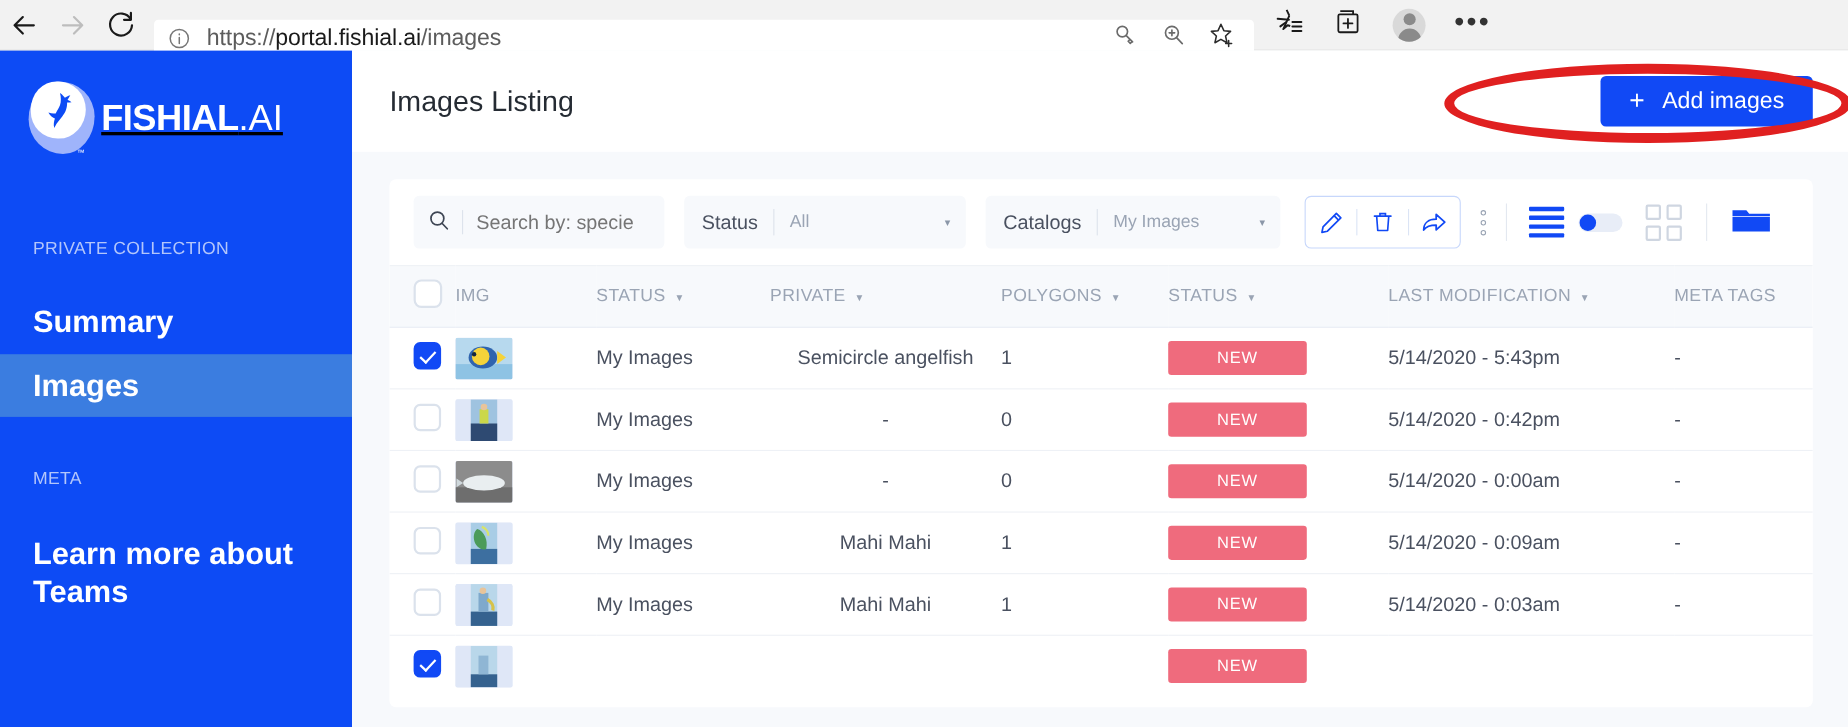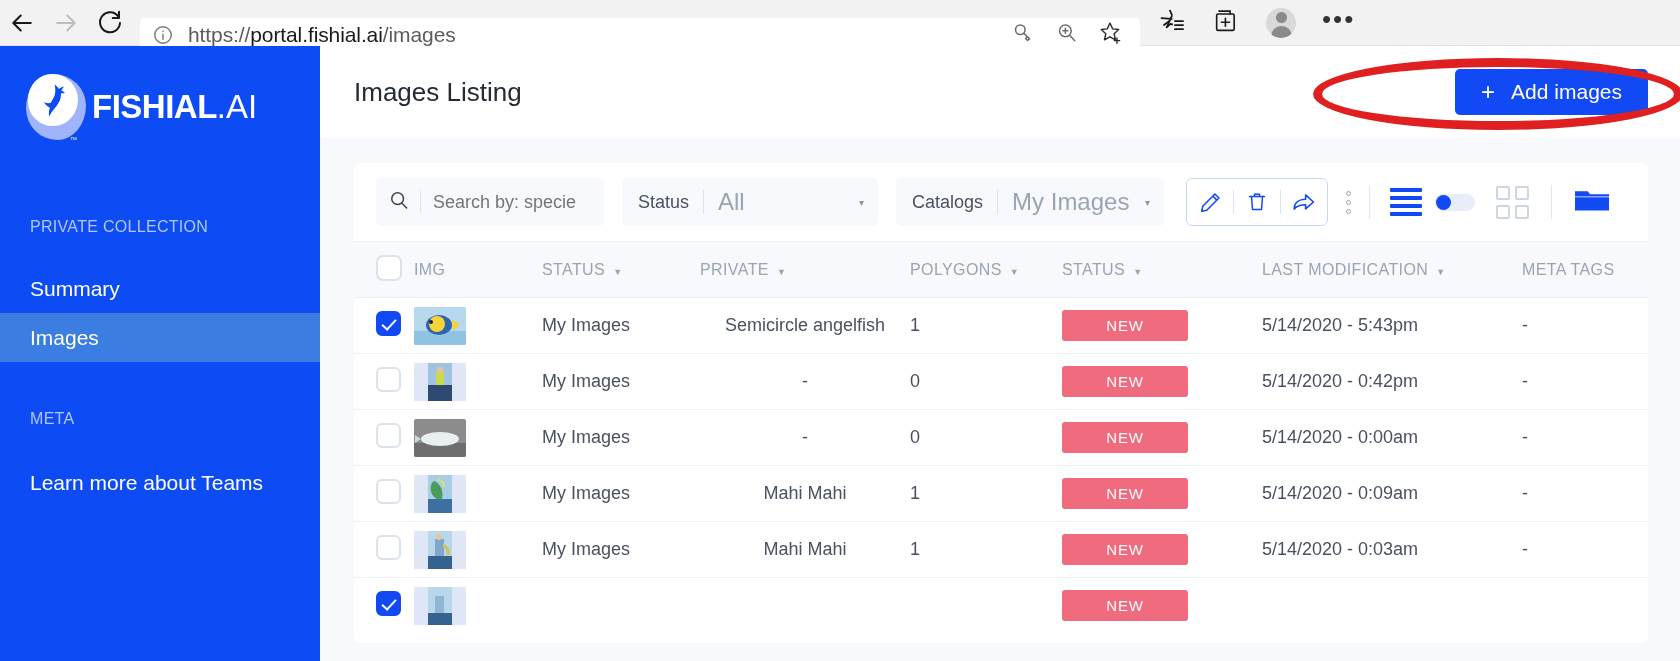--- a/index.html
+++ b/index.html
@@ -57,21 +57,21 @@
     border-radius: 11px 11px 0 0; background: #8a8a8a; left: 4.5px; top: 18px;
   }
   .ellipsis-btn { font-size: 26px; color: #333; letter-spacing: 2px; line-height: 10px; padding-bottom:8px;}
 
   
   .sidebar {
     position: absolute; top: 46px; left: 0;
     width: 320px; height: 615px;
     background: #0d4bf5;
   }
-  .logo-row { display: flex; align-items: center; padding: 22px 4px 0 22px; }
+  .logo-row { display: flex; align-items: center; padding: 22px 4px 0 22px; text-decoration: underline; }
   .logo-mark { position: relative; width: 68px; height: 78px; flex: 0 0 auto; }
   .logo-blob {
     position: absolute; width: 60px; height: 66px; left: 4px; top: 6px;
     background: #9fb4fb; border-radius: 46% 54% 48% 52% / 52% 48% 52% 48%;
   }
   .logo-disc {
     position: absolute; width: 50px; height: 52px; left: 6px; top: 6px;
     background: #ffffff; border-radius: 48% 52% 50% 50% / 50% 50% 52% 48%;
   }
   .logo-fish { position: absolute; left: 16px; top: 14px; }
@@ -81,24 +81,25 @@
     letter-spacing: -0.5px; margin-left: 2px;
   }
   .logo-text .ai { font-weight: 300; letter-spacing: 0px; }
 
   .nav-section-label {
     color: #b3c6fb; font-size: 16px; letter-spacing: 0.3px;
     padding: 0 0 0 30px; margin-top: 72px;
   }
   .nav-section-label.team { margin-top: 48px; }
   .nav-item {
-    color: #ffffff; font-size: 21px;
+    color: #ffffff; font-size: 28px;
     padding: 12px 0 12px 30px;
     cursor: pointer;
     line-height: 1.2;
+    font-weight: bold;
   }
   .nav-item.first { margin-top: 28px; }
   .nav-item.active { background: #3b7de0; }
   .nav-item.teams { margin-top: 30px; }
 
   
   .main {
     position: absolute; top: 46px; left: 320px;
     width: 1360px; height: 615px;
     background: #f7f9fc;
@@ -159,21 +160,21 @@
   }
   .filter-box {
     height: 48px; background: #f7f9fc; border-radius: 5px;
     display: flex; align-items: center; padding: 0 14px 0 16px;
     margin-left: 18px;
   }
   .filter-box.status { width: 256px; }
   .filter-box.catalogs { width: 268px; }
   .filter-label { font-size: 18px; color: #4a5160; }
   .filter-box .sep { width: 1px; height: 24px; background: #dde3ec; margin: 0 14px; }
-  .filter-value { font-size: 24px; color: #9aa4b4; }
+  .filter-value { font-size: 16px; color: #9aa4b4; }
   .caret { margin-left: auto; color: #8b97a8; font-size: 10px; }
 
   .action-group {
     margin-left: 22px;
     height: 48px; width: 142px;
     border: 1px solid #c7d7fb; border-radius: 6px;
     display: flex; align-items: center; justify-content: center; gap: 0;
   }
   .action-group .icon-btn { width: 46px; display:flex; align-items:center; justify-content:center; cursor:pointer;}
   .action-group .vsep { width: 1px; height: 24px; background: #dbe4f5; }

